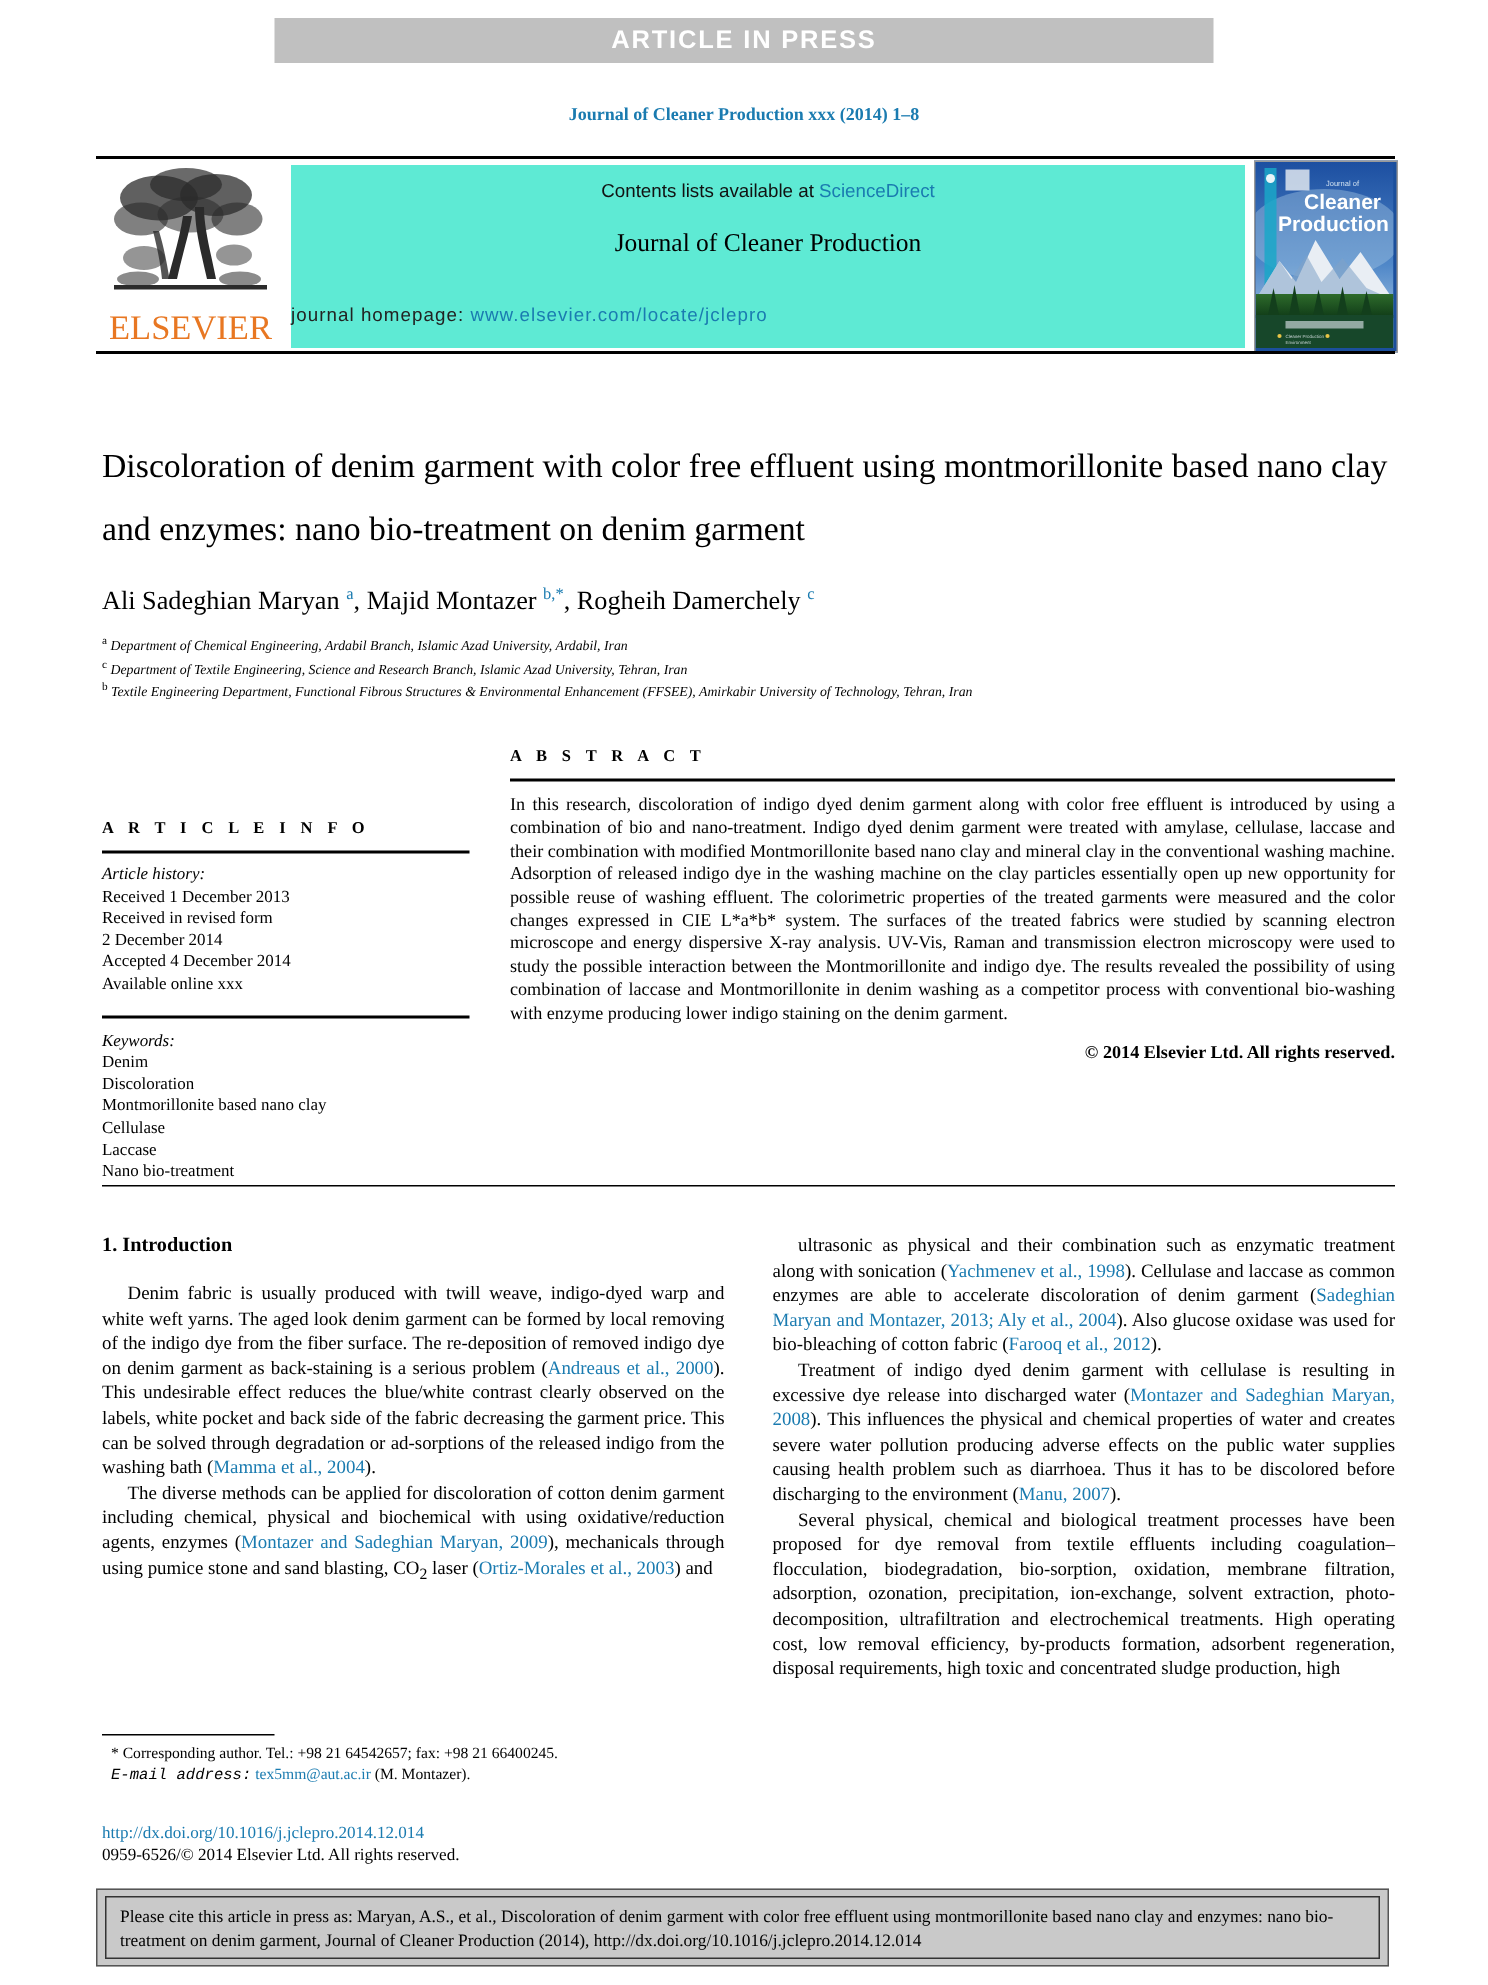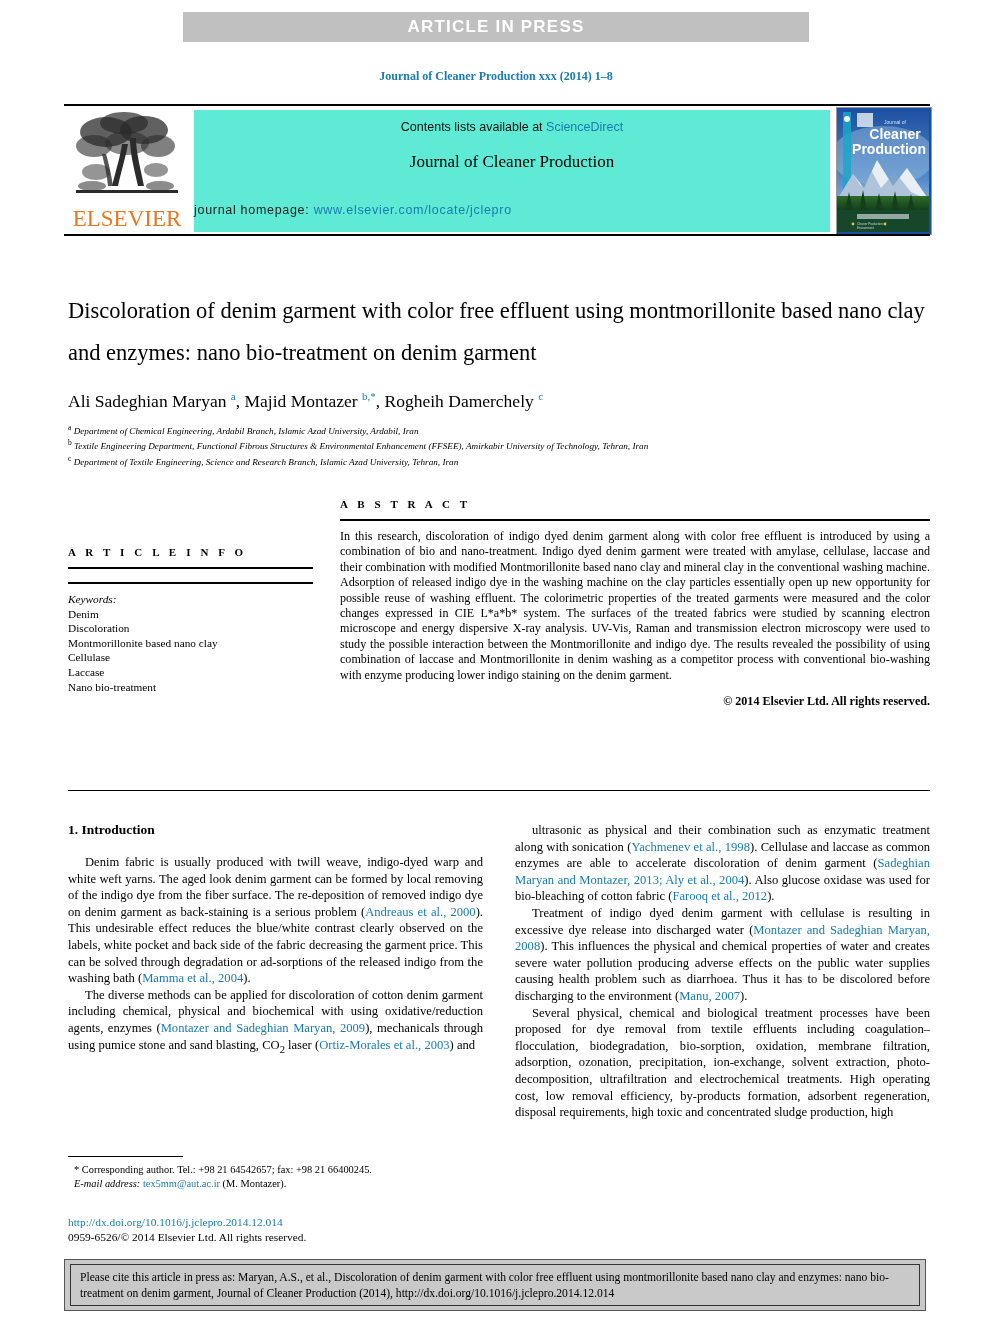--- a/index.html
+++ b/index.html
@@ -286,21 +286,21 @@
     background: #000;
     margin-bottom: 6px;
   }
   .footnote .fn-text {
     font-family: "Liberation Serif", serif;
     font-size: 10.4px;
     line-height: 13.6px;
     padding-left: 12px;
     text-indent: -6px;
   }
-  .footnote .fn-text em { font-style: italic; }
+  .footnote .fn-text em { font-style: italic; font-family: Liberation Mono, monospace; }
 
   .doi-block {
     position: absolute;
     left: 68px;
     top: 1215px;
     width: 430px;
     font-family: "Liberation Serif", serif;
     font-size: 11.4px;
     line-height: 15px;
   }
@@ -420,29 +420,39 @@
   </div>
 
   <div class="rule-bottom"></div>
 </div>
 
 <div class="title-block">
   <h1 class="paper-title">Discoloration of denim garment with color free effluent using montmorillonite based nano clay and enzymes: nano bio-treatment on denim garment</h1>
   <div class="authors">Ali Sadeghian Maryan <sup>a</sup>, Majid Montazer <sup>b,</sup><sup>*</sup>, Rogheih Damerchely <sup>c</sup></div>
   <div class="affils">
       <div><sup>a</sup> Department of Chemical Engineering, Ardabil Branch, Islamic Azad University, Ardabil, Iran</div>
+      <div><sup>c</sup> Department of Textile Engineering, Science and Research Branch, Islamic Azad University, Tehran, Iran</div>
       <div><sup>b</sup> Textile Engineering Department, Functional Fibrous Structures &amp; Environmental Enhancement (FFSEE), Amirkabir University of Technology, Tehran, Iran</div>
-      <div><sup>c</sup> Department of Textile Engineering, Science and Research Branch, Islamic Azad University, Tehran, Iran</div>
     </div>
 </div>
 
 <div class="info-abstract">
   <div class="col-info">
     <div class="sec-head">A R T I C L E  I N F O</div>
     <div class="heading-rule"></div>
+    <div class="info-body">
+      <div class="lbl">Article history:</div>
+      <div id="history-lines">
+          <div>Received 1 December 2013</div>
+          <div>Received in revised form</div>
+          <div>2 December 2014</div>
+          <div>Accepted 4 December 2014</div>
+          <div>Available online xxx</div>
+        </div>
+    </div>
     <div class="kw-block">
       <div class="lbl" style="font-style:italic">Keywords:</div>
       <div id="keywords-list">
           <div>Denim</div>
           <div>Discoloration</div>
           <div>Montmorillonite based nano clay</div>
           <div>Cellulase</div>
           <div>Laccase</div>
           <div>Nano bio-treatment</div>
         </div>

